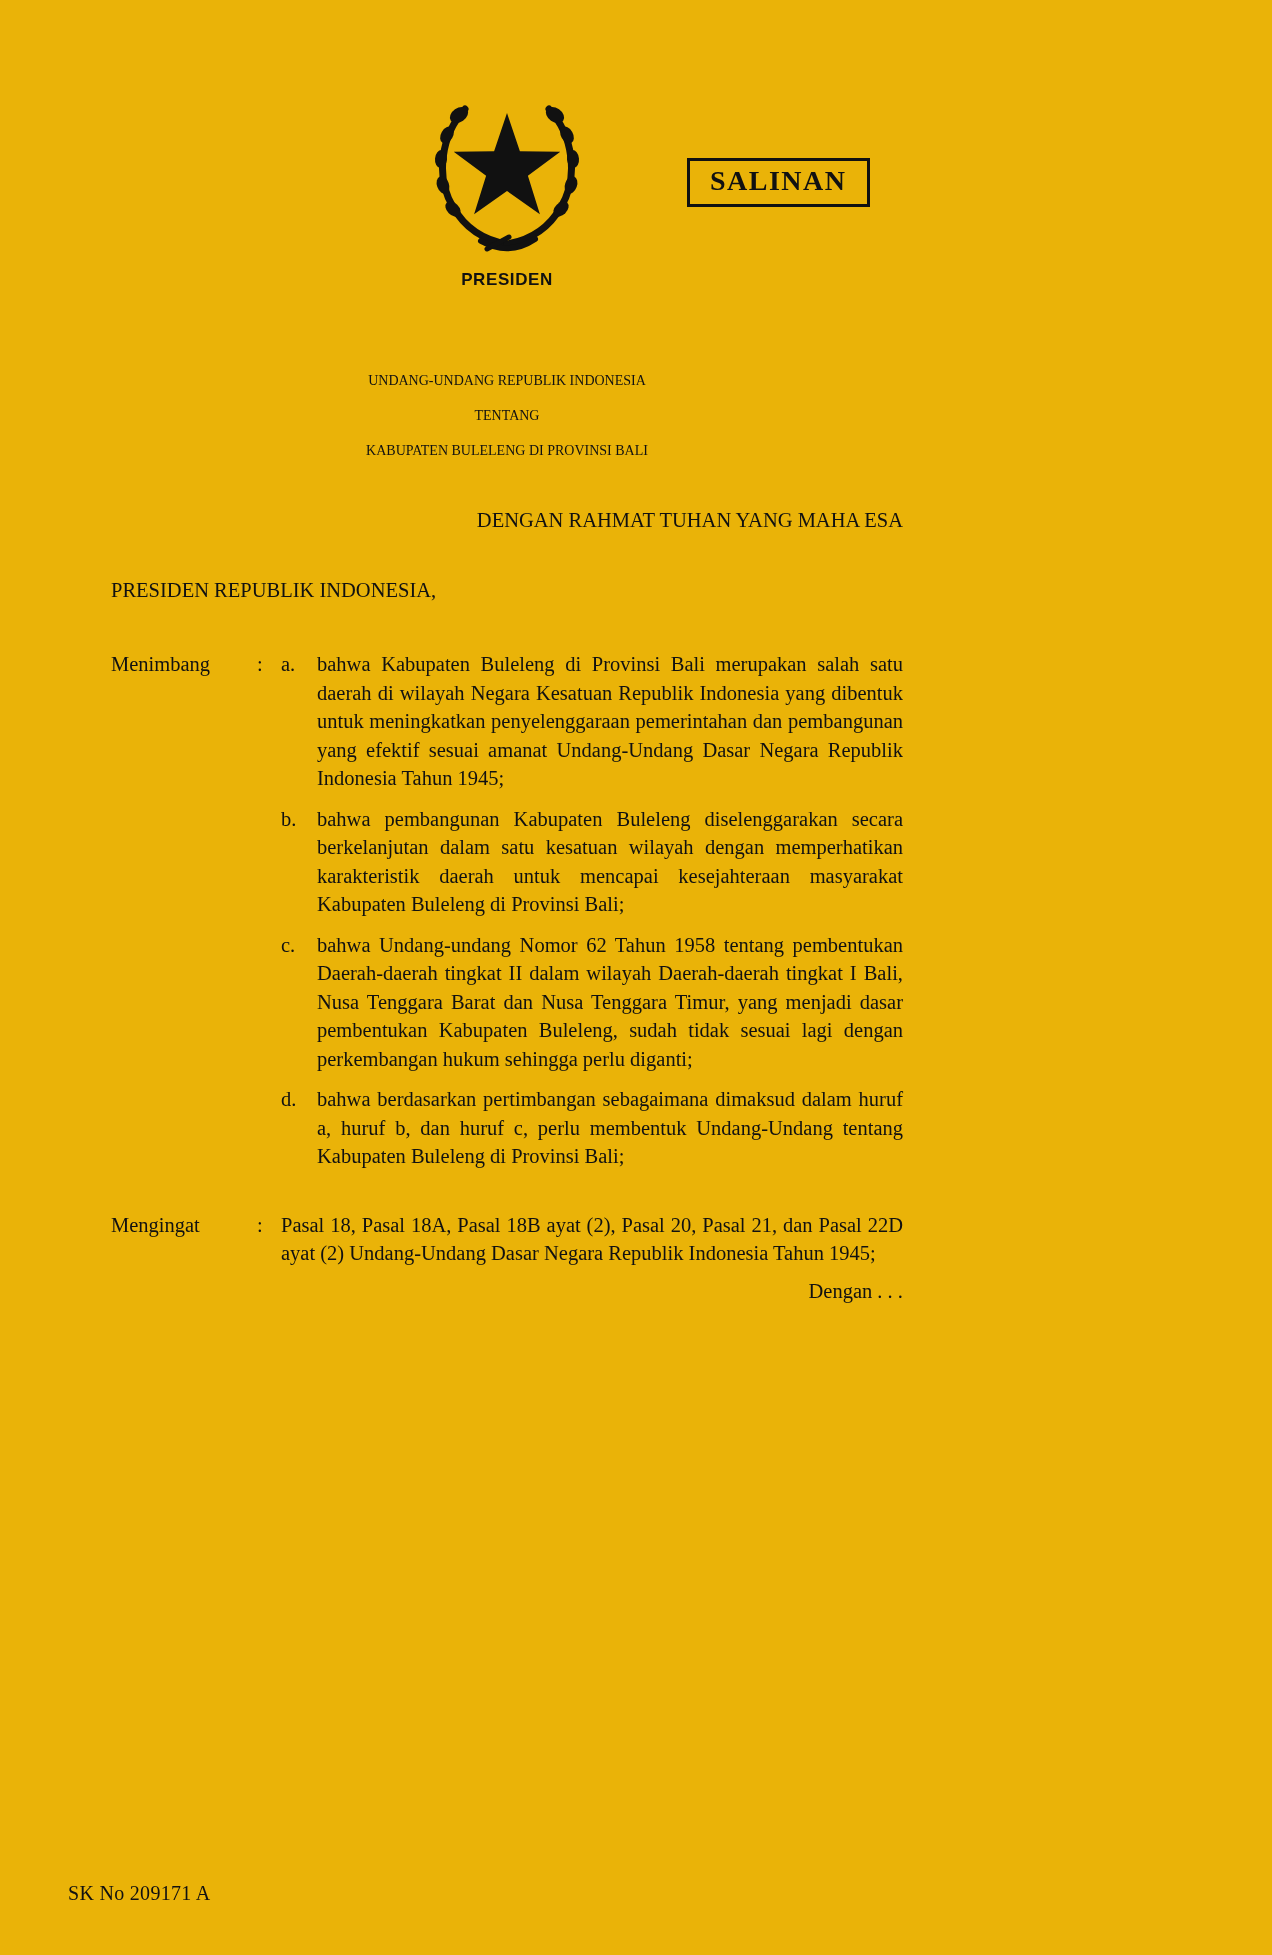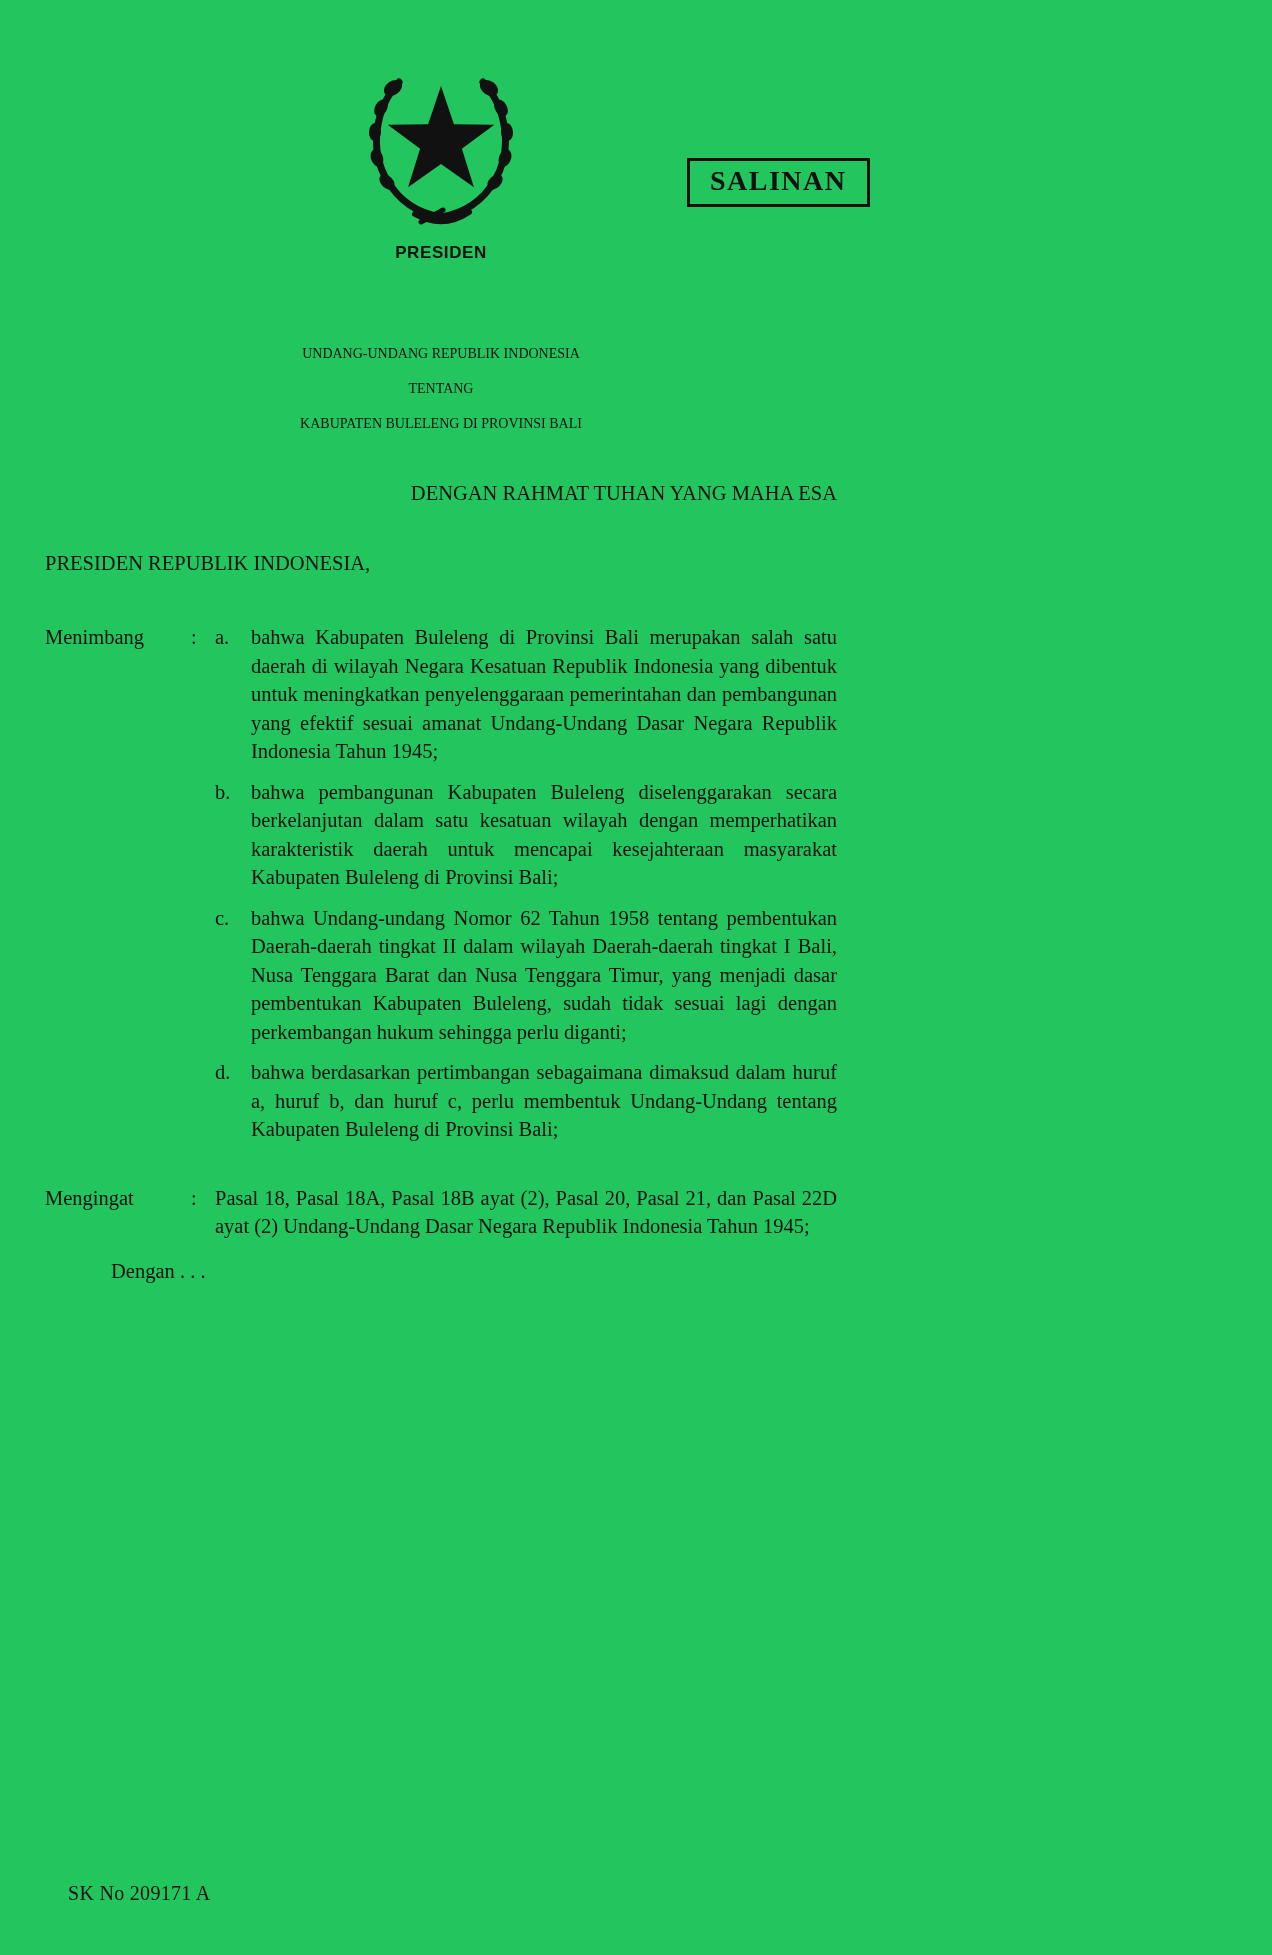--- a/index.html
+++ b/index.html
@@ -1,23 +1,23 @@
 <!DOCTYPE html>
 <html><head>
 <meta charset="utf-8">
 <style>
   * { margin:0; padding:0; box-sizing:border-box; }
   html,body { background:#e9e9e9; }
   .page {
     width:1272px; height:1955px; margin:0 auto; position:relative;
-    background:#22c55e; color:#111;
+    background:#eab308; color:#111;
     font-family:"Liberation Serif", serif;
     overflow:hidden;
   }
-  .content { width:792px; margin-left:45px; padding-top:64px; }
+  .content { width:792px; margin-left:111px; padding-top:91px; }
   .seal-wrap { width:100%; text-align:center; }
   .letterhead {
     text-align:center; margin-top:8px;
     font-family:"Liberation Sans", sans-serif; font-weight:bold;
     font-size:17px; line-height:23px; letter-spacing:0.6px;
   }
   .stamp {
     position:absolute; left:687px; top:158px;
     border:3px solid #111; padding:4px 20px 7px 20px;
     font-size:28px; font-weight:bold; letter-spacing:1.5px;
@@ -29,21 +29,21 @@
   .clause {
     display:grid; grid-template-columns:146px 24px 1fr;
     margin-top:46px; font-size:20.5px; line-height:28.5px;
   }
   .clause-label { }
   .clause-sep { text-align:left; }
   .items { display:flex; flex-direction:column; gap:12px; }
   .item { display:grid; grid-template-columns:36px 1fr; }
   .item-letter { }
   .item-text, .clause-text { text-align:justify; }
-  .catchword { width:792px; margin-left:111px; text-align:left; margin-top:19px; font-size:20.5px; }
+  .catchword { width:792px; margin-left:111px; text-align:right; margin-top:12px; font-size:20.5px; }
   .footer { position:absolute; left:68px; bottom:50px; font-size:20px; letter-spacing:0.3px; }
 </style>
 </head>
 <body>
 
 <div class="page">
 
   <div class="stamp">
     <span>SALINAN</span>
   </div>

